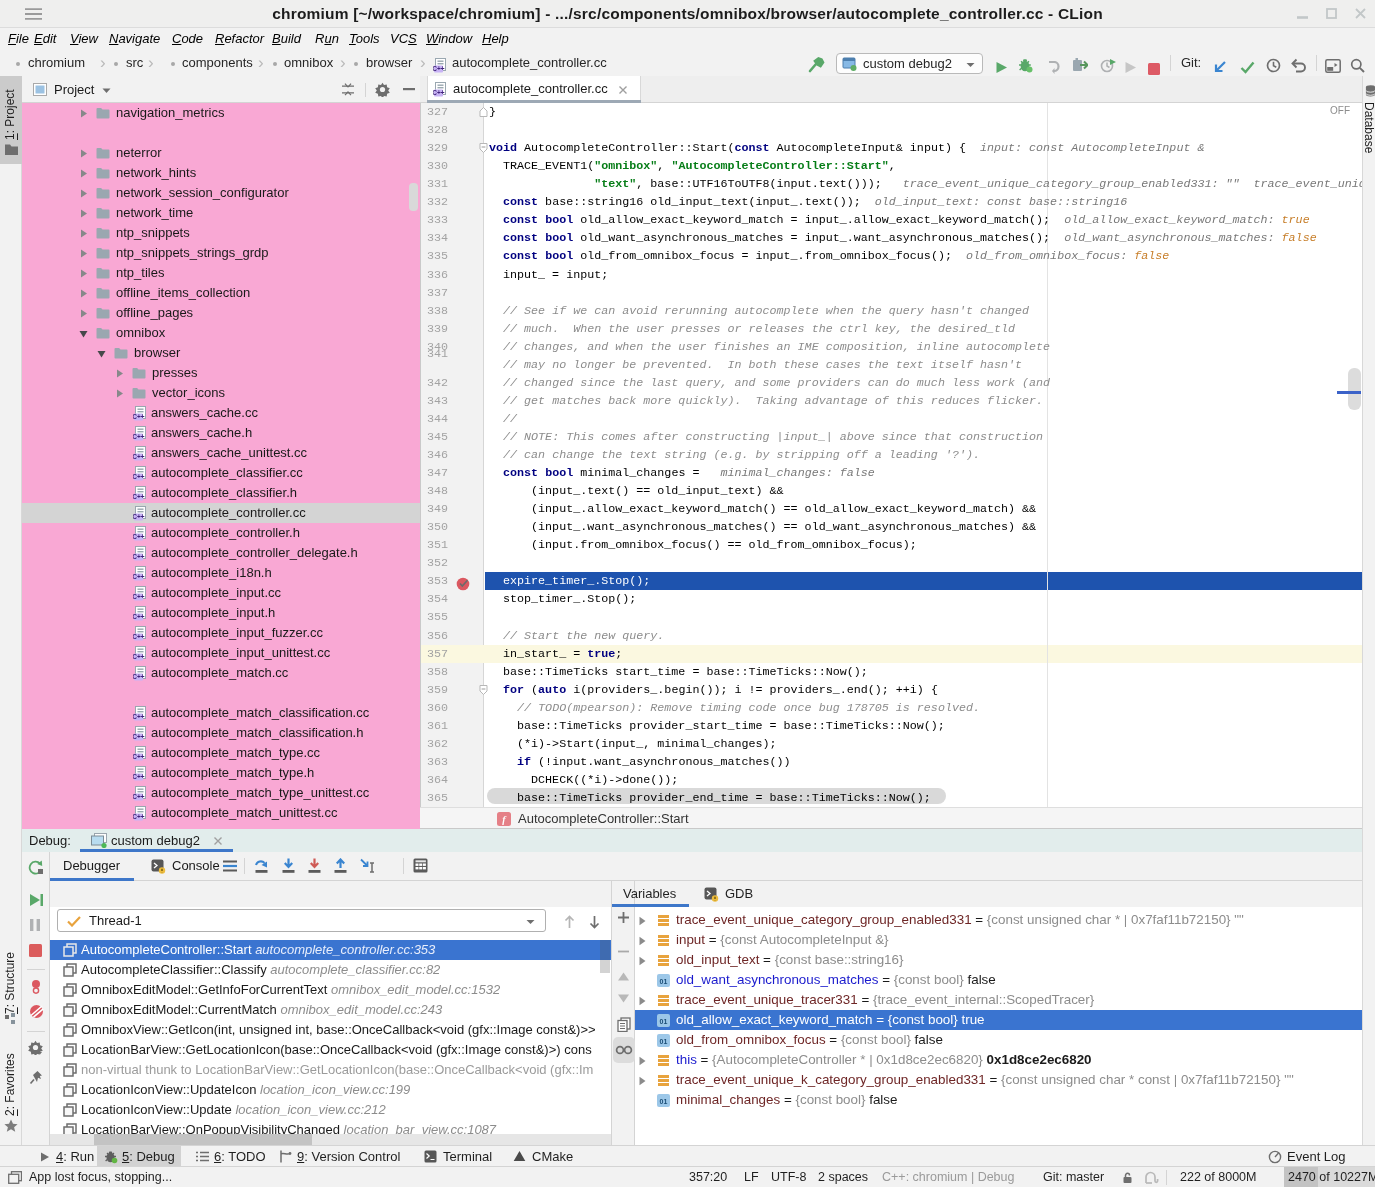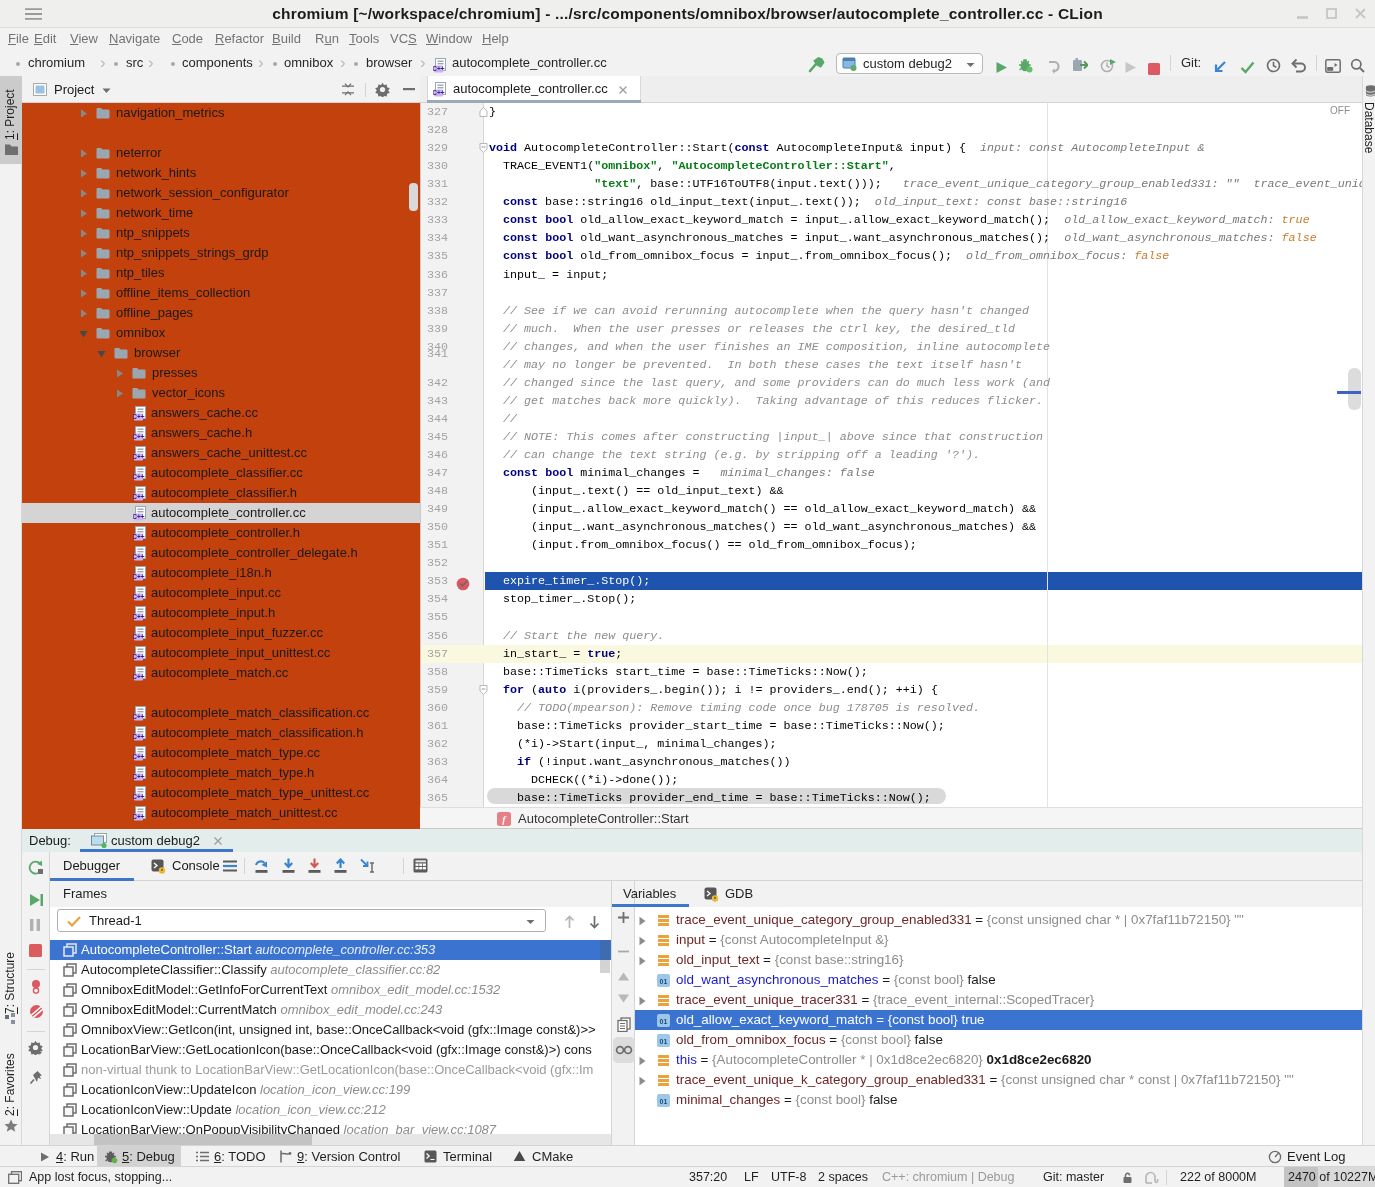--- a/index.html
+++ b/index.html
@@ -2,38 +2,38 @@
 <html><head><meta charset="utf-8"><style>
 * { margin:0; padding:0; box-sizing:border-box; }
 html,body { width:1375px; height:1187px; overflow:hidden; }
 body { font-family:"Liberation Sans", sans-serif; font-size:13px; color:#1a1a1a; background:#f2f2f2; }
 .abs { position:absolute; }
 #root { position:relative; width:1375px; height:1187px; background:#f2f2f2; }
 
 #titlebar { left:0; top:0; width:1375px; height:28px; background:#efefee; border-bottom:1px solid #dcdcdc; }
 #title { left:0; top:0; width:1375px; height:28px; line-height:28px; text-align:center; font-weight:bold; font-size:15.5px; color:#1c1c1c; letter-spacing:0.2px; }
 #menubar { left:0; top:28px; width:1375px; height:22px; background:#f2f2f2; }
-.mi { position:absolute; top:0; height:22px; line-height:22px; color:#737373; }
+.mi { position:absolute; top:0; height:22px; line-height:22px; color:#000000;font-style:italic; }
 .mi u { text-decoration:underline; }
 #crumbbar { left:0; top:50px; width:1375px; height:26px; background:#f2f2f2; }
 .crumb { position:absolute; top:0; height:26px; line-height:26px; color:#262626; }
 .dot { position:absolute; top:12px; width:4px; height:4px; border-radius:50%; background:#a8a8a8; }
 .chev { position:absolute; top:0; height:26px; line-height:25px; color:#b9b9b9; font-size:17px; }
 
 #projhdr { left:22px; top:76px; width:398px; height:27px; background:#f2f2f2; border-bottom:1px solid #d4d4d4; }
 #tabstrip { left:420px; top:76px; width:942px; height:27px; background:#eeeeee; border-bottom:1px solid #d4d4d4; }
 #tab1 { position:absolute; left:7px; top:0px; width:214px; height:27px; background:#ffffff; border-left:1px solid #d8d8d8; border-right:1px solid #d8d8d8; }
 #tab1u { position:absolute; left:7px; top:24px; width:214px; height:3px; background:#9da9b5; }
 
 #lstripe { left:0; top:76px; width:22px; height:1069px; background:#f2f2f2; border-right:1px solid #d8d8d8; }
 #rstripe { left:1362px; top:76px; width:13px; height:1069px; background:#f2f2f2; border-left:1px solid #d8d8d8; }
 .vtextd { writing-mode:vertical-rl; }
 .vtextu { writing-mode:vertical-rl; transform:rotate(180deg); }
 
-#tree { left:22px; top:103px; width:398px; height:726px; background:#c2410c; overflow:hidden; }
+#tree { left:22px; top:103px; width:398px; height:726px; background:#f9a8d4; overflow:hidden; }
 .trow { position:absolute; left:0; width:398px; height:20px; line-height:20px; white-space:nowrap; }
 .trow .lbl { position:absolute; top:0; }
 .tsel { background:#d4d4d4; }
 
 #editor { left:420px; top:103px; width:942px; height:704px; background:#ffffff; overflow:hidden; }
 #gutter { position:absolute; left:0; top:0; width:64px; height:704px; background:#f2f2f2; border-right:1px solid #d6d6d6; }
 .lno { position:absolute; left:0; width:28px; text-align:right; color:#a3a3a3; font-family:"Liberation Mono",monospace; font-size:11.7px; height:19px; line-height:18.05px; }
 .cline { position:absolute; left:69px; height:19px; line-height:18.05px; font-family:"Liberation Mono",monospace; font-size:11.7px; white-space:pre; color:#000; }
 .k { color:#000080; font-weight:bold; }
 .s { color:#067d17; font-weight:bold; }
@@ -788,23 +788,20 @@
 <svg style="position:absolute;left:6px;top:188px" width="15" height="15" viewBox="0 0 15 15">
         <path d="M7.5 0.8 l1.5 2.3 2.7-.6.4 2.8 2.7.9-1.6 2.3 1.6 2.3-2.7.9-.4 2.8-2.7-.6-1.5 2.3-1.5-2.3-2.7.6-.4-2.8-2.7-.9 1.6-2.3-1.6-2.3 2.7-.9.4-2.8 2.7.6z" fill="#6e6e6e"></path>
         <circle cx="7.5" cy="7.5" r="2.6" fill="#f2f2f2"></circle>
         <path d="M10 12 l2 2.5 2-2.5z" fill="#6e6e6e"></path>
       </svg>
 <svg style="position:absolute;left:7px;top:218px" width="14" height="15" viewBox="0 0 14 15">
         <path d="M8.5 1 L13 5.5 L10.8 6 L12 9 L9 7.8 L8 12 L4 5 z" fill="#6e6e6e"></path>
         <path d="M5 9.5 L1.5 13.5" stroke="#6e6e6e" stroke-width="1.6"></path>
       </svg>
 </div>
-<div class="abs" id="frameshdr">
-      <span style="position:absolute;left:13px;top:0;height:26px;line-height:26px;color:#1f1f1f">Frames</span>
-    </div>
 <div class="abs" id="framesbody">
 <div style="position:absolute;left:7px;top:2px;width:489px;height:23px;background:#fff;border:1px solid #b0b0b0;border-radius:3px">
 <svg style="position:absolute;left:9px;top:6px" width="14" height="11" viewBox="0 0 14 11">
           <path d="M1 5.5 L5 9.5 L13 1" stroke="#e8a33d" stroke-width="2.2" fill="none"></path>
         </svg>
 <span style="position:absolute;left:31px;top:0;height:21px;line-height:21px">Thread-1</span>
 <svg style="position:absolute;right:10px;top:9px" width="9" height="6" viewBox="0 0 9 6">
           <path d="M0.5 1 L4.5 5 L8.5 1z" fill="#6e6e6e"></path>
         </svg>
       </div>

